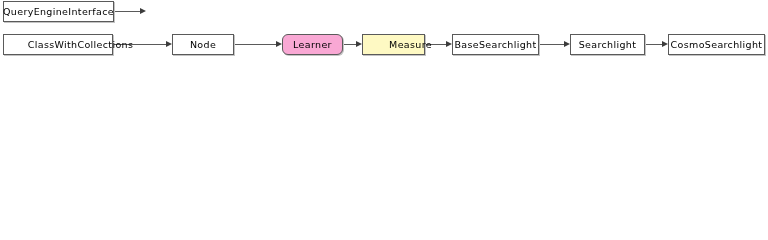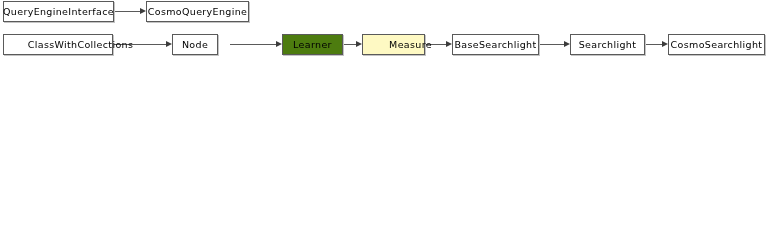--- a/index.html
+++ b/index.html
@@ -45,33 +45,32 @@
     border-left: 6px solid #3c3c3c;
   }
 </style>
 </head>
 <body>
 
 <div id="diagram" style="background: rgb(255, 255, 255);">
     <div class="edge" style="left: 114px; top: 11px; width: 26px; background: rgb(90, 90, 90);"></div>
     <div class="arrowhead" style="left: 140px; top: 8px; border-left-color: rgb(60, 60, 60);"></div>
     <div class="node-box" style="left: 3px; top: 1px; width: 111px; height: 21px; background: rgb(255, 255, 255); border-color: rgb(90, 90, 90); box-shadow: rgb(196, 196, 196) 1px 1px 0px 0px;">QueryEngineInterface</div>
-    <div class="node-box" style="left: 146px; top: 1px; width: 103px; height: 21px; background: rgb(255, 255, 255); border-color: rgb(90, 90, 90); box-shadow: rgb(196, 196, 196) 1px 1px 0px 0px;">CosmoQueryEngine</div>
     <div class="edge" style="left: 113px; top: 44px; width: 53px; background: rgb(90, 90, 90);"></div>
     <div class="arrowhead" style="left: 166px; top: 41px; border-left-color: rgb(60, 60, 60);"></div>
     <div class="edge" style="left: 230px; top: 44px; width: 46px; background: rgb(90, 90, 90);"></div>
     <div class="arrowhead" style="left: 276px; top: 41px; border-left-color: rgb(60, 60, 60);"></div>
     <div class="edge" style="left: 343px; top: 44px; width: 13px; background: rgb(90, 90, 90);"></div>
     <div class="arrowhead" style="left: 356px; top: 41px; border-left-color: rgb(60, 60, 60);"></div>
     <div class="edge" style="left: 425px; top: 44px; width: 21px; background: rgb(90, 90, 90);"></div>
     <div class="arrowhead" style="left: 446px; top: 41px; border-left-color: rgb(60, 60, 60);"></div>
     <div class="edge" style="left: 539px; top: 44px; width: 25px; background: rgb(90, 90, 90);"></div>
     <div class="arrowhead" style="left: 564px; top: 41px; border-left-color: rgb(60, 60, 60);"></div>
     <div class="edge" style="left: 645px; top: 44px; width: 17px; background: rgb(90, 90, 90);"></div>
     <div class="arrowhead" style="left: 662px; top: 41px; border-left-color: rgb(60, 60, 60);"></div>
     <div class="node-box" style="left: 3px; top: 34px; width: 110px; height: 21px; background: rgb(255, 255, 255); border-color: rgb(90, 90, 90); box-shadow: rgb(196, 196, 196) 1px 1px 0px 0px; padding-left: 45px;">ClassWithCollections</div>
-    <div class="node-box" style="left: 172px; top: 34px; width: 46px; height: 21px; background: rgb(255, 255, 255); border-color: rgb(90, 90, 90); box-shadow: rgb(196, 196, 196) 1px 1px 0px 0px;">Node</div>
-    <div class="node-box" style="left: 282px; top: 34px; width: 61px; height: 21px; background: #4d7c0f; border-color: rgb(90, 90, 90); box-shadow: rgb(196, 196, 196) 1px 1px 0px 0px;">Learner</div>
+    <div class="node-box" style="left: 172px; top: 34px; width: 62px; height: 21px; background: rgb(255, 255, 255); border-color: rgb(90, 90, 90); box-shadow: rgb(196, 196, 196) 1px 1px 0px 0px;">Node</div>
+    <div class="node-box" style="left: 282px; top: 34px; width: 61px; height: 21px; background: #f9a8d4; border-color: rgb(90, 90, 90); box-shadow: rgb(196, 196, 196) 1px 1px 0px 0px; border-radius: 6px;">Learner</div>
     <div class="node-box" style="left: 362px; top: 34px; width: 63px; height: 21px; background: #fef9c3; border-color: rgb(90, 90, 90); box-shadow: rgb(196, 196, 196) 1px 1px 0px 0px; padding-left: 34px;">Measure</div>
     <div class="node-box" style="left: 452px; top: 34px; width: 87px; height: 21px; background: rgb(255, 255, 255); border-color: rgb(90, 90, 90); box-shadow: rgb(196, 196, 196) 1px 1px 0px 0px;">BaseSearchlight</div>
     <div class="node-box" style="left: 570px; top: 34px; width: 75px; height: 21px; background: rgb(255, 255, 255); border-color: rgb(90, 90, 90); box-shadow: rgb(196, 196, 196) 1px 1px 0px 0px;">Searchlight</div>
     <div class="node-box" style="left: 668px; top: 34px; width: 97px; height: 21px; background: rgb(255, 255, 255); border-color: rgb(90, 90, 90); box-shadow: rgb(196, 196, 196) 1px 1px 0px 0px;">CosmoSearchlight</div>
   </div>
 
 </body></html>

